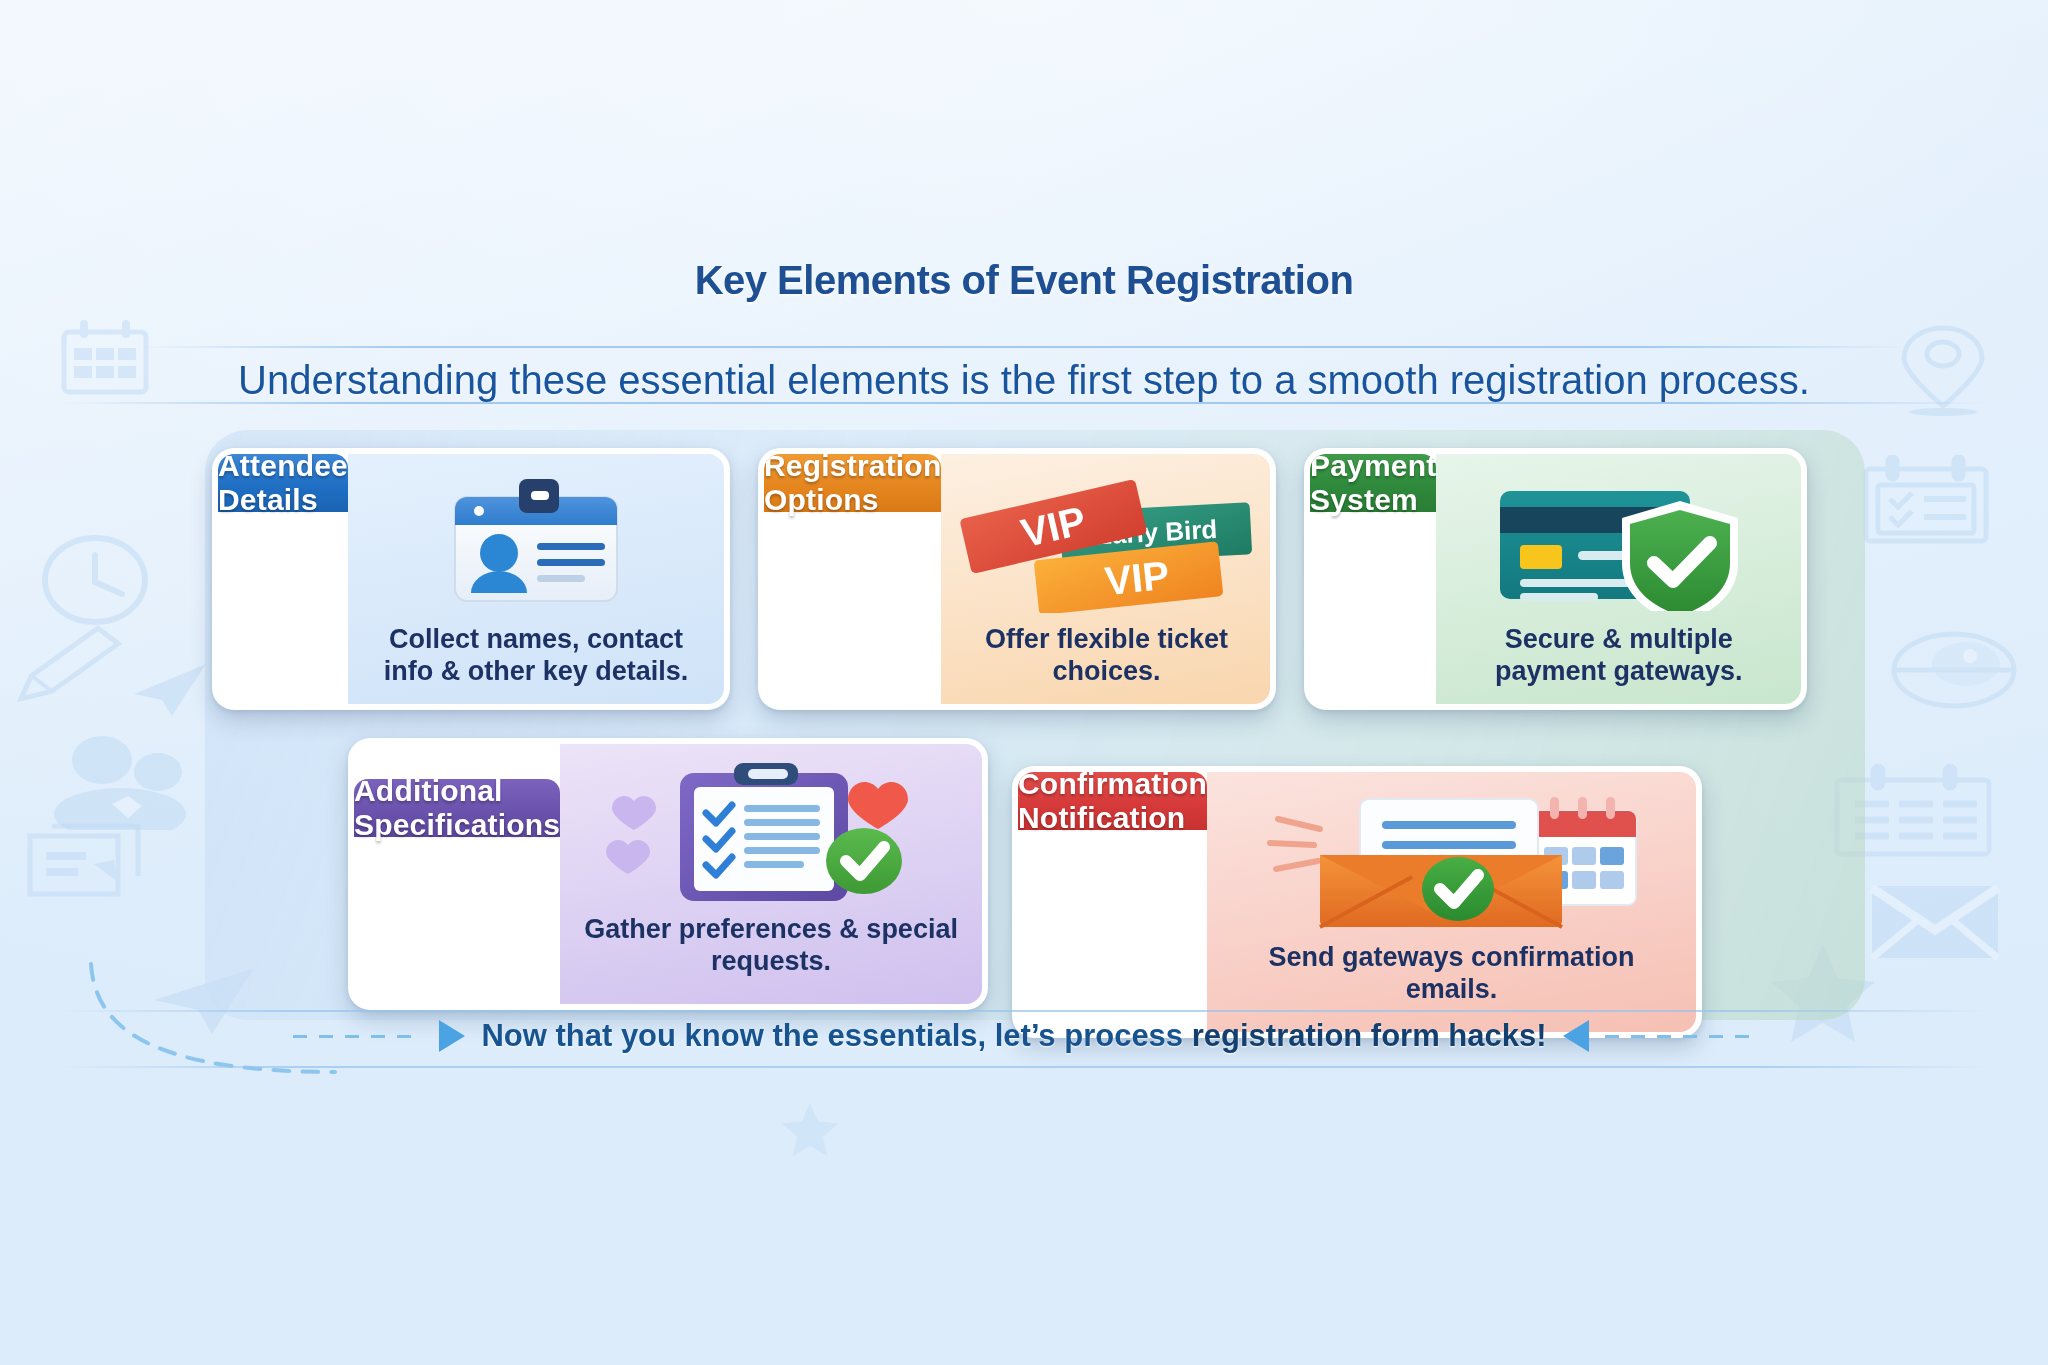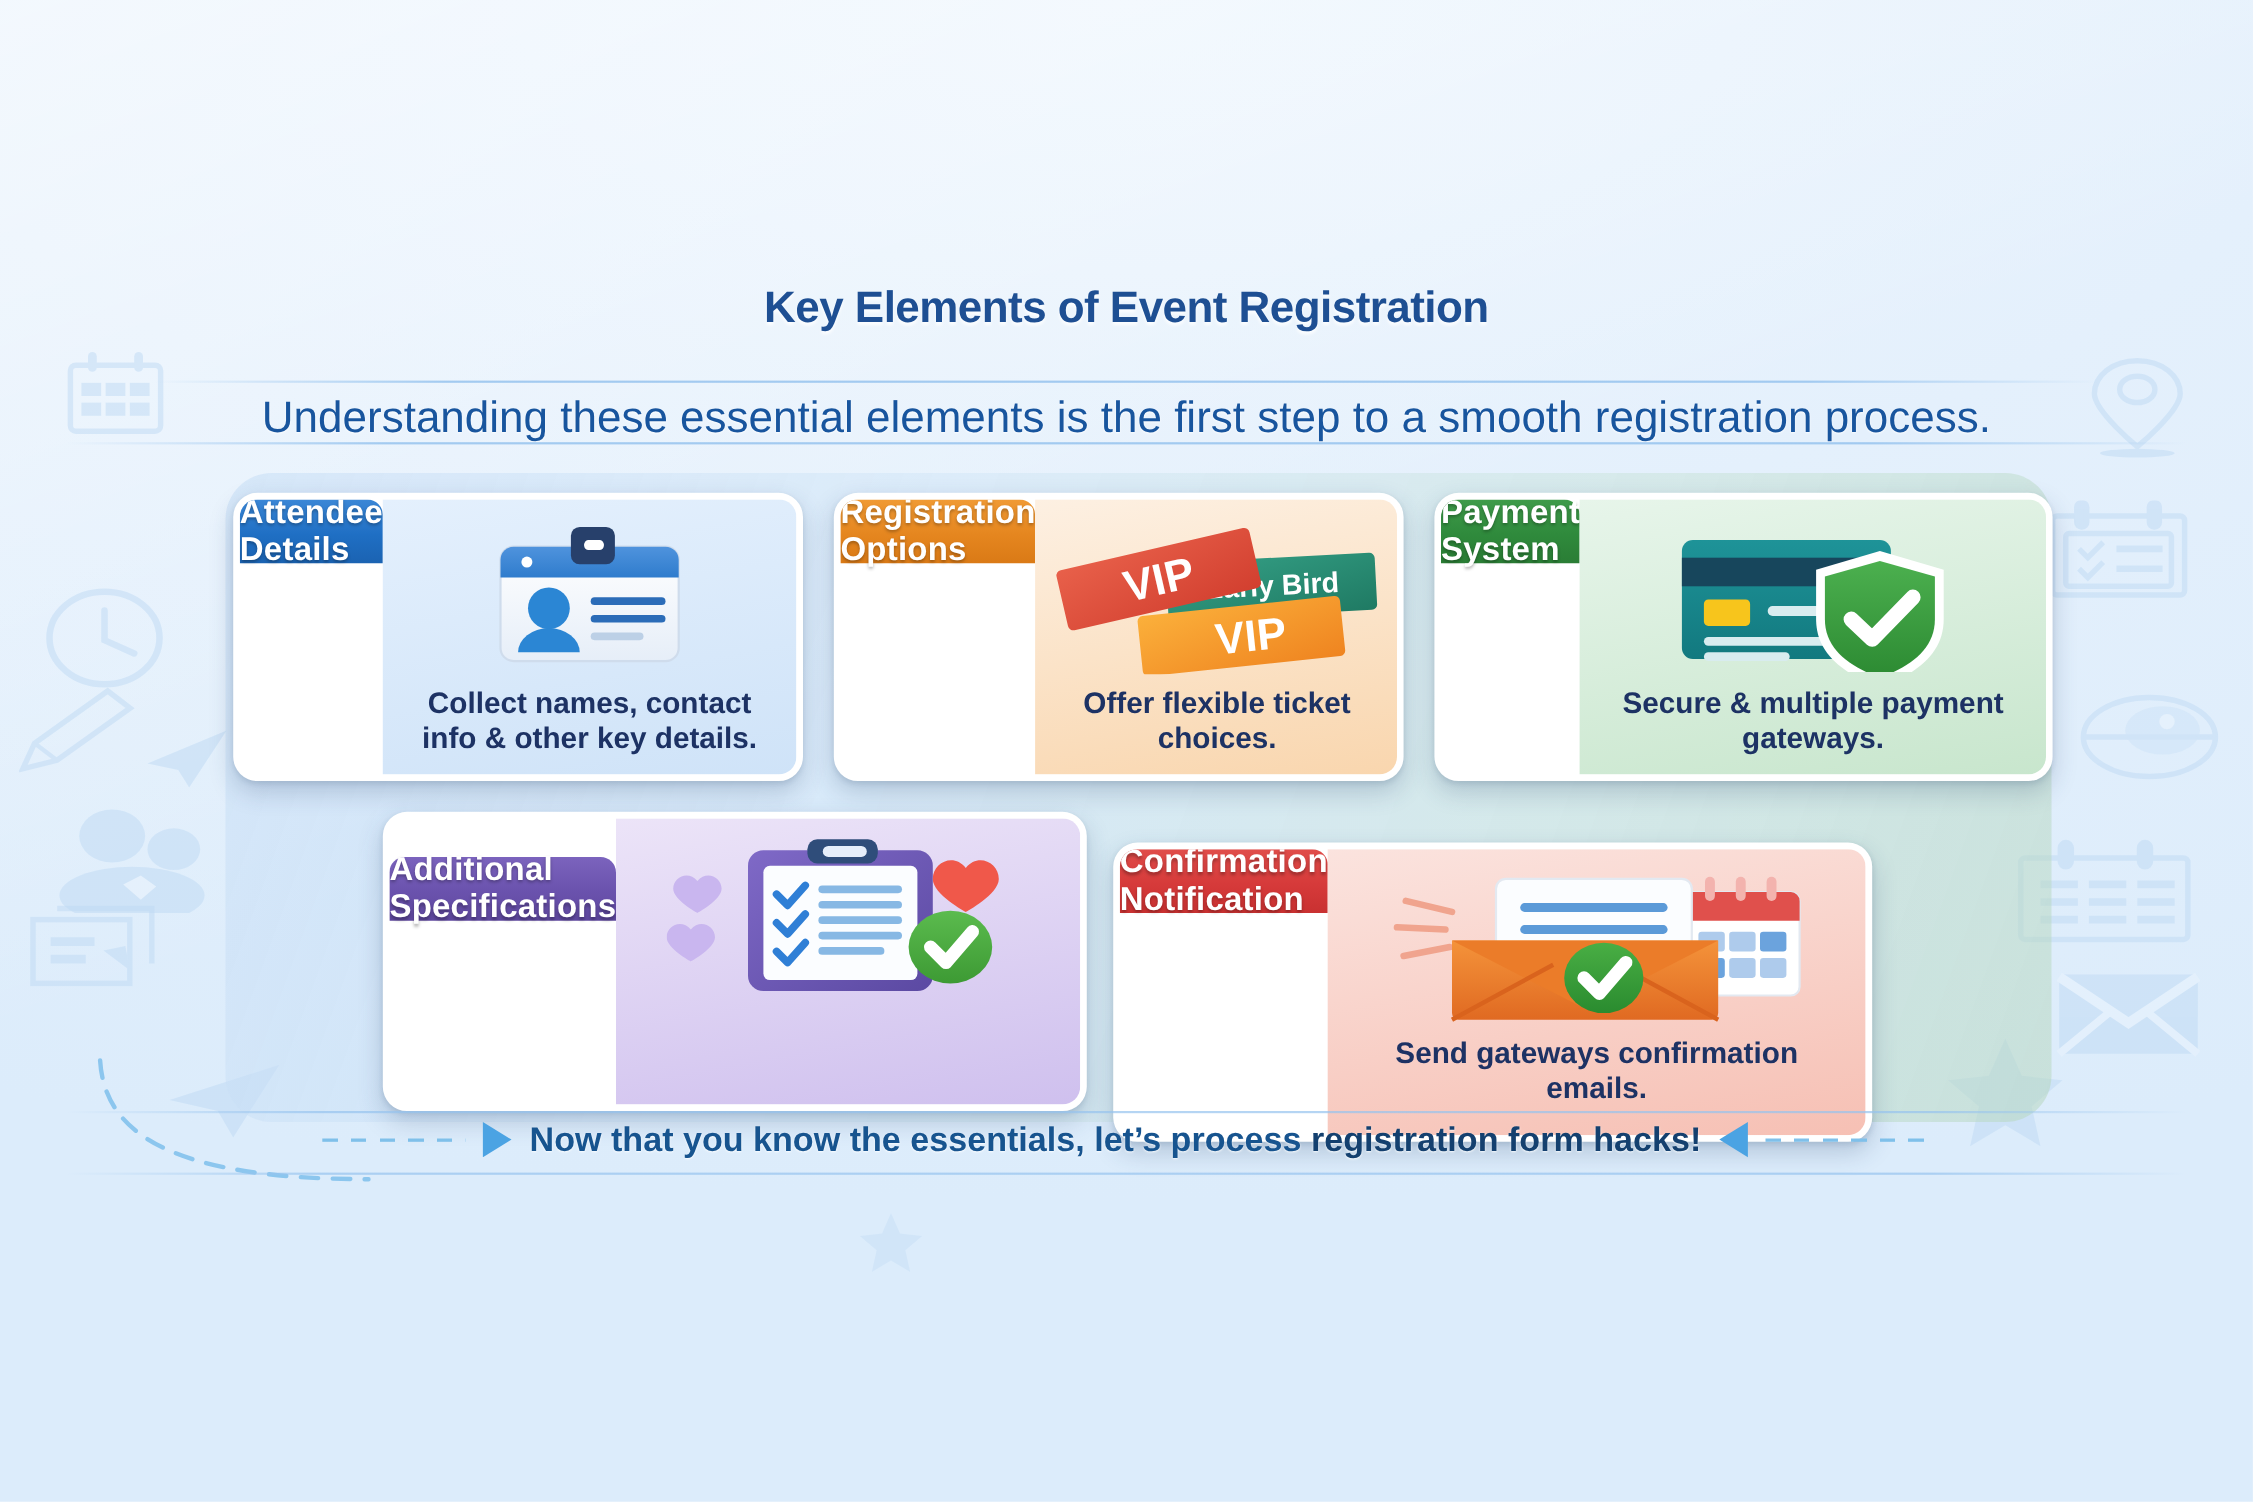--- a/index.html
+++ b/index.html
@@ -333,21 +333,21 @@
                 <rect x="95" y="78" width="185" height="55" rx="5" fill="url(#tkOrg)"></rect>
                 <text x="196" y="120" font-family="'Liberation Sans',sans-serif" font-size="40" font-weight="bold" fill="#ffffff" text-anchor="middle">VIP</text>
               </g>
             </svg>
           </div>
           <div class="card-desc">Offer flexible ticket choices.</div>
         </div>
       </div>
     </div>
 
-    <div class="card c-green" style="left:1304px; top:448px; width:562px; height:262px;">
+    <div class="card c-green" style="left:1304px; top:448px; width:503px; height:262px;">
       <div class="card-inner">
         <div class="card-head">Payment System</div>
         <div class="card-body">
           <div class="art">
             <svg width="250" height="136" viewBox="0 0 250 136">
               <defs>
                 <linearGradient id="cardTeal" x1="0" y1="0" x2="0" y2="1">
                   <stop offset="0" stop-color="#1e9398"></stop>
                     <stop offset="1" stop-color="#12797f"></stop>
                 </linearGradient>
@@ -408,20 +408,21 @@
               <rect x="138" y="76" width="76" height="7" rx="3.5" fill="#87b8e4"></rect>
               <rect x="138" y="90" width="76" height="7" rx="3.5" fill="#87b8e4"></rect>
               <rect x="138" y="104" width="60" height="7" rx="3.5" fill="#87b8e4"></rect>
 
               <path d="M272 32 c-11-14 -30-5 -30 10 c0 14 30 30 30 30 c0 0 30-16 30-30 c0-15 -19-24 -30-10 Z" fill="#f0584a"></path>
 
               <ellipse cx="258" cy="104" rx="38" ry="33" fill="url(#okG)"></ellipse>
               <path d="M240 104 L254 118 L278 90" stroke="#ffffff" stroke-width="12" fill="none" stroke-linecap="round" stroke-linejoin="round"></path>
             </svg>
           </div>
+          <div class="card-desc">Gather preferences &amp; special requests.</div>
         </div>
       </div>
     </div>
 
     <div class="card c-red" style="left:1012px; top:738px; width:690px; height:272px;margin-top:28px;">
       <div class="card-inner">
         <div class="card-head">Confirmation Notification</div>
         <div class="card-body">
           <div class="art">
             <svg width="380" height="152" viewBox="0 0 380 152">

